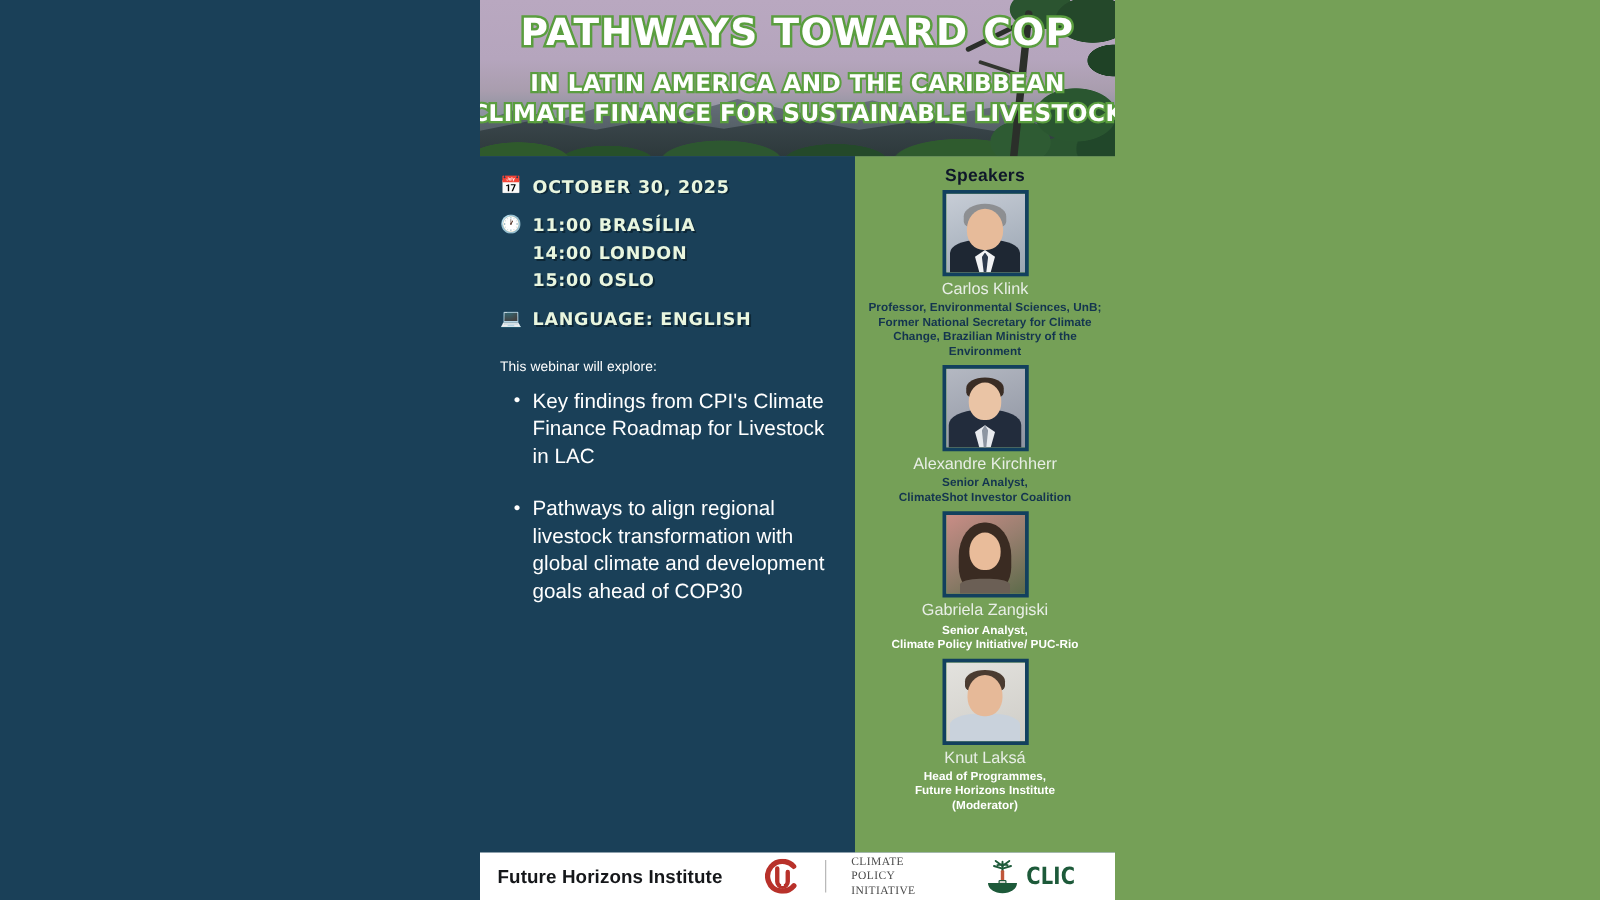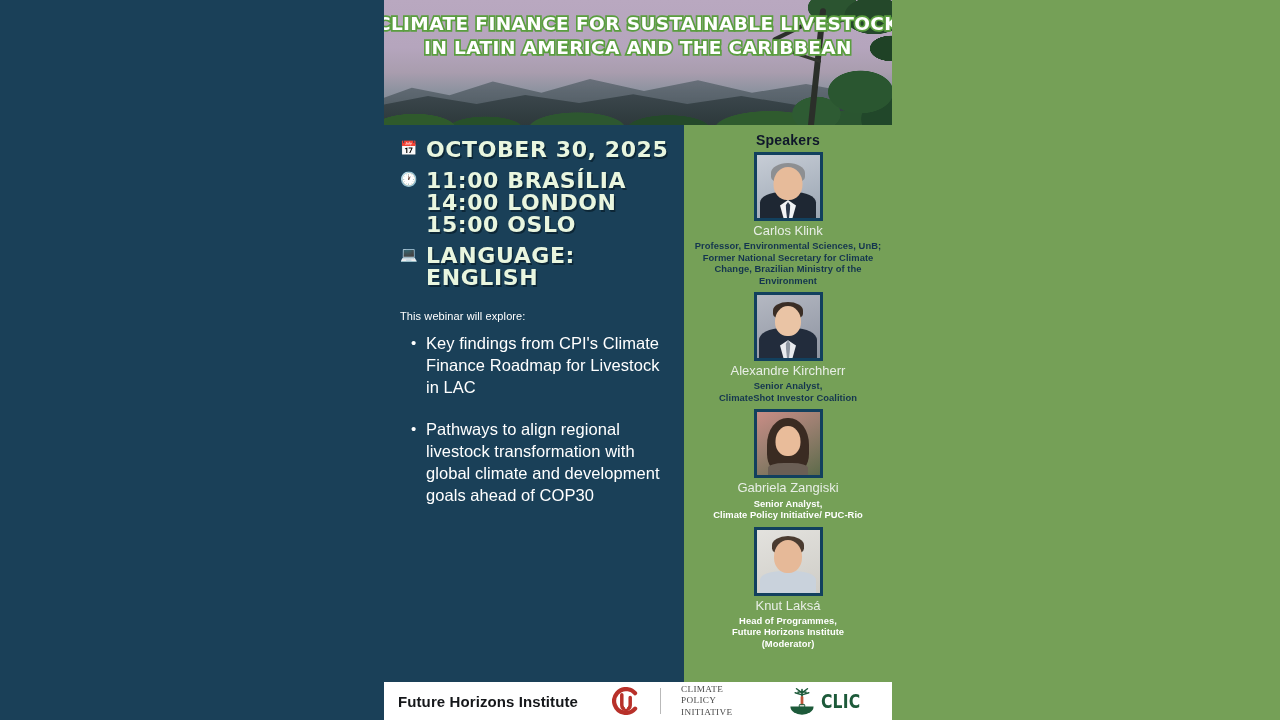--- a/index.html
+++ b/index.html
@@ -165,21 +165,21 @@
   .detail-icon {
     font-size: 14px;
     line-height: 18px;
     width: 17px;
     flex: 0 0 17px;
     text-align: center;
   }
   .detail-text {
     font-family: "DejaVu Sans", sans-serif;
     font-weight: bold;
-    font-size: 22px;
+    font-size: 14px;
     letter-spacing: .6px;
     color: #e9f6df;
     line-height: 22px;
     text-shadow: 1.5px 1.5px 0 #0d2737;
   }
   .detail-text .tline { display: block; }
 
   .lede {
     margin: 20px 0 10px 0;
     font-family: "Liberation Sans", sans-serif;
@@ -331,22 +331,23 @@
       <div class="hero-sky"></div>
       <div class="hero-ridge-a"></div>
       <div class="hero-ridge-b"></div>
       <div class="hero-canopy"></div>
       <div class="hero-tree"></div>
       <div class="hero-trunk"></div>
       <div class="hero-branch"></div>
       <div class="hero-branch2"></div>
 
       <div id="hero-text">
+        <div class="hero-title">PATHWAYS TOWARD COP</div>
+        <div class="hero-sub">IN LATIN AMERICA AND THE CARIBBEAN</div>
         <div class="hero-sub">CLIMATE FINANCE FOR SUSTAINABLE LIVESTOCK</div>
-        <div class="hero-sub">IN LATIN AMERICA AND THE CARIBBEAN</div>
       </div>
     </div>
 
     <div id="body-cols">
 
       <div id="col-left">
 
         <div class="detail-row">
           <div class="detail-icon">📅</div>
           <div class="detail-text">

